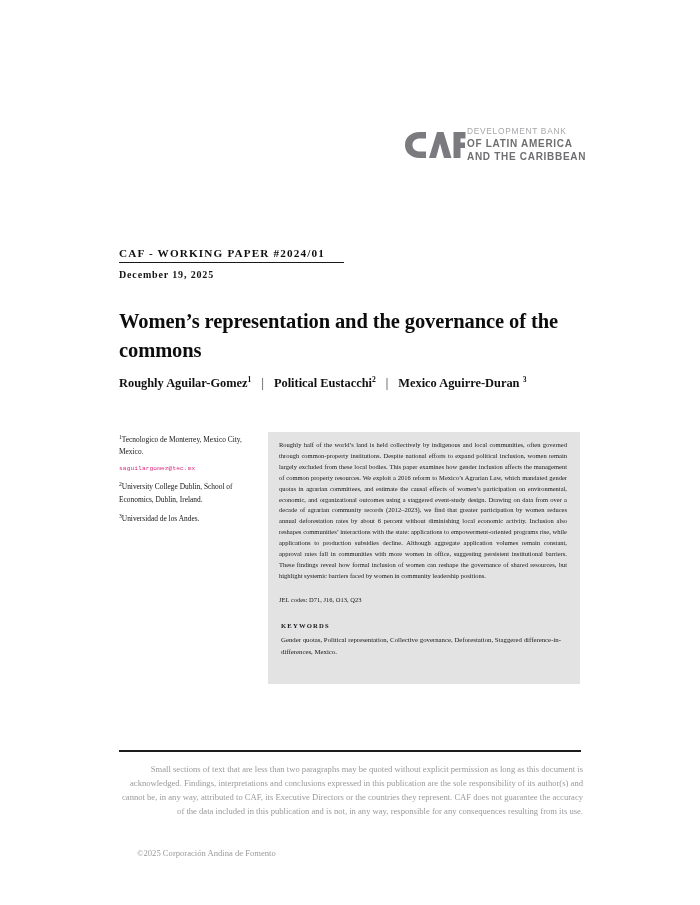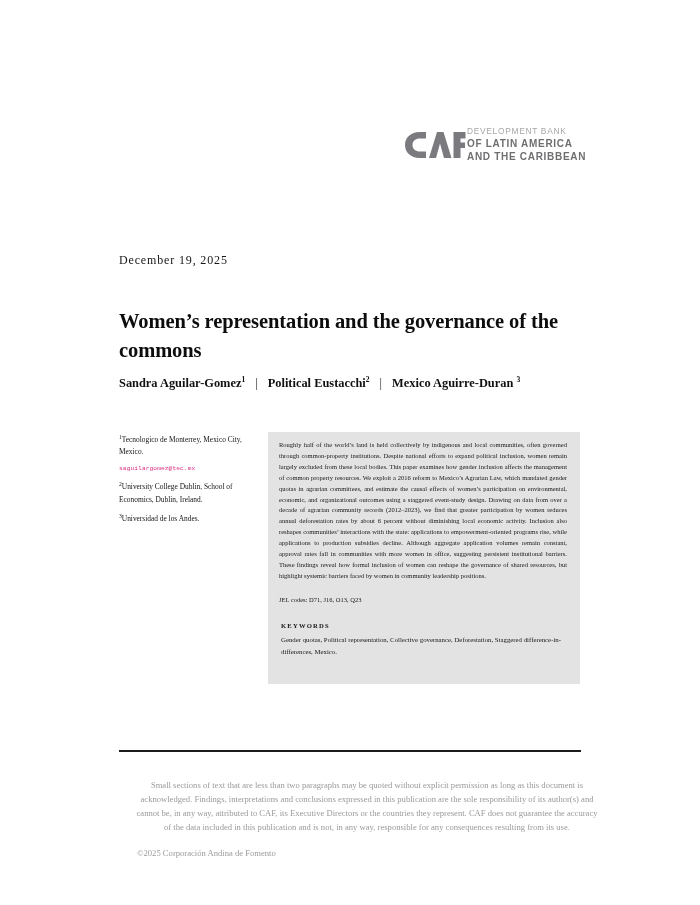--- a/index.html
+++ b/index.html
@@ -48,22 +48,22 @@
     font-size: 11.2px;
     font-weight: 700;
     letter-spacing: 1.15px;
     color: #101010;
     padding-bottom: 3px;
     border-bottom: 1.4px solid #1a1a1a;
     white-space: nowrap;
   }
   .wp-date {
     font-family: "Liberation Serif", serif;
-    font-size: 12px;
-    font-weight: 400;
+    font-size: 10px;
+    font-weight: 700;
     letter-spacing: 0.85px;
     color: #151515;
     margin-top: 6px;
   }
 
   
   .paper-title {
     position: absolute;
     left: 119px;
     top: 293px;
@@ -170,22 +170,22 @@
   }
   .disclaimer {
     position: absolute;
     left: 119px;
     top: 763px;
     width: 464px;
     font-family: "Liberation Serif", serif;
     font-size: 8.6px;
     line-height: 1.62;
     color: #9a9a9d;
-    text-align: center;
-    margin: 16px;
+    text-align: right;
+    margin: 0;
   }
   .copyright {
     position: absolute;
     left: 119px;
     top: 830px;
     font-family: "Liberation Serif", serif;
     font-size: 8.6px;
     color: #9a9a9d;
     margin: 18px;
   }
@@ -200,27 +200,28 @@
     <path d="M99 4 L123 4 L123 17 L113 17 L113 25 L122 25 L122 36 L113 36 L113 56 L99 56 Z" fill="#7b7b7f"></path>
   </svg>
   <div class="logo-words">
     <div class="lw1">DEVELOPMENT BANK</div>
     <div class="lw2">OF LATIN AMERICA</div>
     <div class="lw3">AND THE CARIBBEAN</div>
   </div>
 </div>
 
 <div class="wp-head">
+  <div class="wp-title">CAF - WORKING PAPER #2024/01</div>
   <div class="wp-date">December 19, 2025</div>
 </div>
 
 <h1 class="paper-title">Women’s representation and the governance of the commons</h1>
 
 <div class="authors">
-  <span>Sandra Aguilar-Gomez</span><sup>1</sup><span class="sep">|</span><span>Political Eustacchi</span><sup>2</sup><span class="sep">|</span><span>Mexico Aguirre-Duran</span> <sup>3</sup>
+  <span>Roughly Aguilar-Gomez</span><sup>1</sup><span class="sep">|</span><span>Political Eustacchi</span><sup>2</sup><span class="sep">|</span><span>Mexico Aguirre-Duran</span> <sup>3</sup>
 </div>
 
 <div class="affils">
   <p><sup>1</sup><span>Tecnologico de Monterrey, Mexico City, Mexico.</span></p>
   <p class="email">saguilargomez@tec.mx</p>
   <p><sup>2</sup><span>University College Dublin, School of Economics, Dublin, Ireland.</span></p>
   <p><sup>3</sup><span>Universidad de los Andes.</span></p>
 </div>
 
 <div class="abstract-box">

